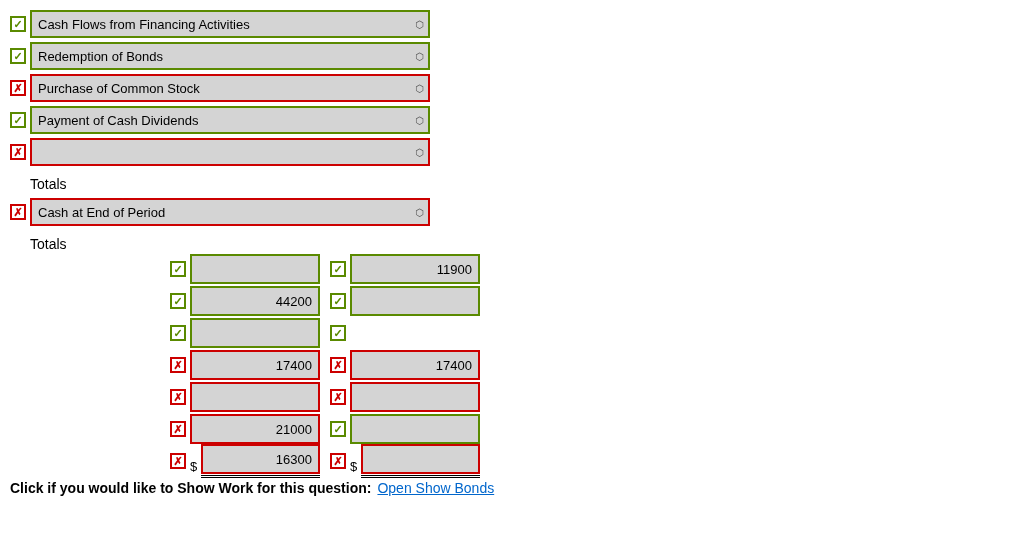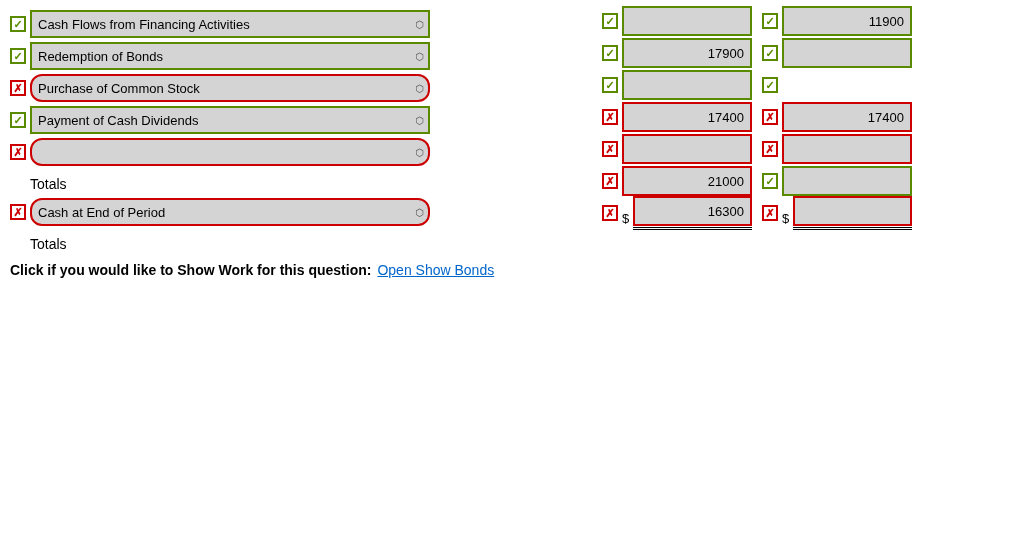--- a/index.html
+++ b/index.html
@@ -7,22 +7,22 @@
       font-family: Arial, sans-serif;
       font-size: 13px;
       background: #fff;
       padding: 10px;
       width: 1024px;
       min-height: 557px;
     }
 
     .main-container {
       display: flex;
-      flex-direction: row;
-      gap: 12px;
+      flex-direction: column;
+      gap: 0;
     }
 
     .left-col {
       width: 420px;
       flex-shrink: 0;
     }
 
     .right-col {
       display: flex;
       flex-direction: row;
@@ -88,21 +88,20 @@
       background: #d4d4d4;
       padding: 2px 24px 2px 6px;
       font-size: 13px;
       appearance: none;
       -webkit-appearance: none;
       cursor: pointer;
     }
 
     .dropdown-wrap.error-border select {
       border-color: #cc0000;
-      border-radius: 12px;
     }
 
     .dropdown-wrap::after {
       content: '⬡';
       position: absolute;
       right: 6px;
       top: 50%;
       transform: translateY(-50%);
       font-size: 10px;
       color: #555;
@@ -282,21 +281,21 @@
 
     <div class="col-section">
 
       <div class="right-row">
         <div class="right-checkbox checked"></div>
         <div class="right-input"></div>
       </div>
 
       <div class="right-row">
         <div class="right-checkbox checked"></div>
-        <div class="right-input">17900</div>
+        <div class="right-input">44200</div>
       </div>
 
       <div class="right-row">
         <div class="right-checkbox checked"></div>
         <div class="right-input"></div>
       </div>
 
       <div class="right-row">
         <div class="right-checkbox error"></div>
         <div class="right-input error-border">17400</div>

